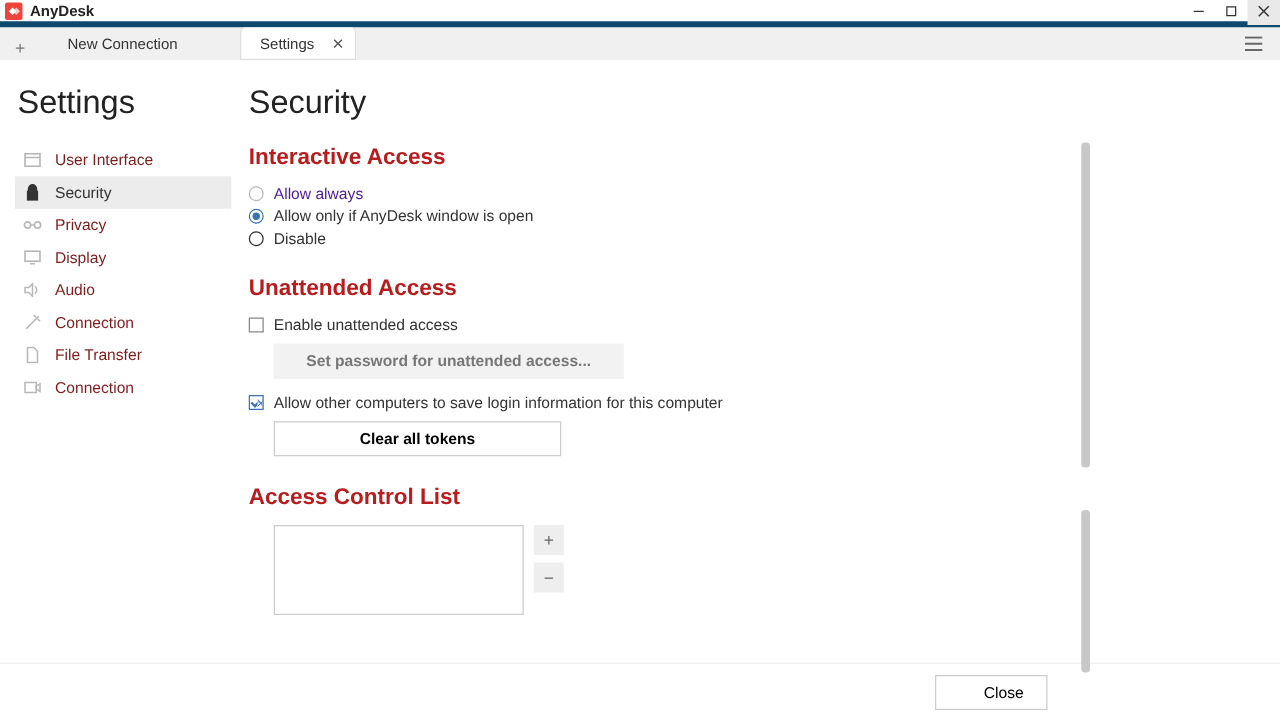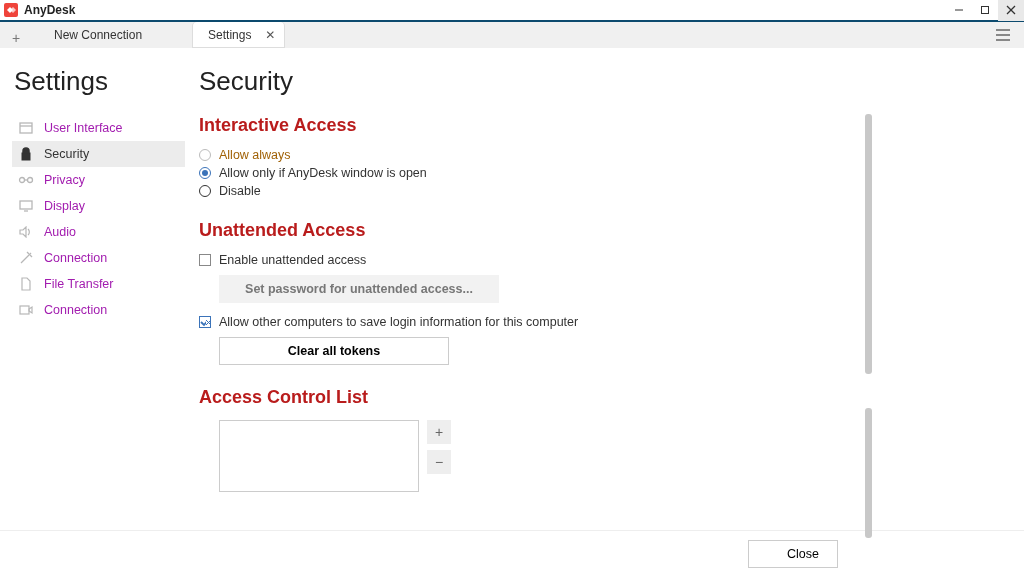--- a/index.html
+++ b/index.html
@@ -1,20 +1,20 @@
 <!DOCTYPE html>
 <html><head>
 <meta charset="utf-8">
 <style>
   * { box-sizing: border-box; margin: 0; padding: 0; font-family: "Segoe UI", Tahoma, sans-serif; }
   html, body { width: 1024px; height: 576px; overflow: hidden; background: #f0f0f0; }
   .window { width: 1024px; height: 576px; display: flex; flex-direction: column; background: #f0f0f0; }
 
   
-  .titlebar { height: 22px; background: #fff; display: flex; align-items: center; padding: 0 0 0 4px; border-bottom: 2px solid #0c4a6e; }
+  .titlebar { height: 22px; background: #fff; display: flex; align-items: center; padding: 0 0 0 4px; border-bottom: 5px solid #0c4a6e; }
   .titlebar .logo { width: 14px; height: 14px; background: #ef443b; border-radius: 2px; display:flex; align-items:center; justify-content:center; }
   .titlebar .logo svg { display:block; }
   .titlebar .title { margin-left: 6px; font-size: 12px; font-weight: 700; color: #222; }
   .titlebar .spacer { flex: 1; }
   .winbtn { width: 26px; height: 22px; display:flex; align-items:center; justify-content:center; }
   .winbtn svg { display:block; }
   .winbtn.close { background: #e9e9e9; }
 
   
   .tabstrip { height: 26px; background: #f0f0f0; display:flex; align-items:flex-end; padding-left: 6px; position:relative; }
@@ -25,33 +25,33 @@
   .tab .close { position:absolute; right:10px; top:6px; color:#555; font-size:12px; }
   .tabstrip .menu-icon { margin-left:auto; width: 26px; height:26px; display:flex; align-items:center; justify-content:center; color:#555; margin-right:8px; }
 
   
   .content { flex:1; background:#fff; display:flex; flex-direction:column; position:relative; }
   .inner { flex:1; display:flex; padding: 18px 0 0 0; }
 
   .sidebar { width: 185px; padding-left: 12px; padding-right: 0; margin-right: 14px; }
   .sidebar h1 { font-size: 26px; font-weight: 400; color:#222; margin-left: 2px; margin-bottom: 18px; }
   .nav { }
-  .nav-item { height: 26px; display:flex; align-items:center; padding-left: 6px; color:#a21caf; font-size: 12.5px; cursor:pointer; }
+  .nav-item { height: 26px; display:flex; align-items:center; padding-left: 6px; color:#7f1d1d; font-size: 12.5px; cursor:pointer; }
   .nav-item .ico { width: 16px; height: 16px; display:flex; align-items:center; justify-content:center; margin-right: 10px; }
   .nav-item.active { background:#ececec; color:#333; }
   .nav-item.active .ico svg * { stroke:#333; fill:#333; }
   .nav-item .ico svg * { stroke:#b7b7b7; }
 
   .main { flex:1; position:relative; padding-right: 170px; }
   .main h1 { font-size: 26px; font-weight: 400; color:#222; margin-bottom: 18px; }
   .section-title { font-size: 18px; font-weight: 700; color:#b91c1c; margin-top: 0; margin-bottom: 12px; }
   .section { margin-bottom: 22px; }
 
   .radio-row, .check-row { display:flex; align-items:center; font-size: 12.5px; color:#333; margin-bottom: 4px; }
-  .radio-row.dim { color:#a16207; }
+  .radio-row.dim { color:#4c1d95; }
   .radio { width:12px; height:12px; border:1.5px solid #999; border-radius:50%; margin-right:8px; display:inline-flex; align-items:center; justify-content:center; flex-shrink:0; }
   .radio.dim { border-color:#bbb; }
   .radio.selected { border-color:#3b73b9; }
   .radio.selected::after { content:""; width:6px; height:6px; background:#3b73b9; border-radius:50%; }
   .radio.strong { border-width:1.8px; border-color:#333; }
 
   .check { width:12px; height:12px; border:1.5px solid #888; margin-right:8px; display:inline-flex; align-items:center; justify-content:center; flex-shrink:0; }
   .check.checked { border-color:#3b73b9; }
   .check.checked::after { content:""; width:8px; height:8px; display:block; background:
       linear-gradient(45deg, transparent 45%, #3b73b9 45% 55%, transparent 55%),

